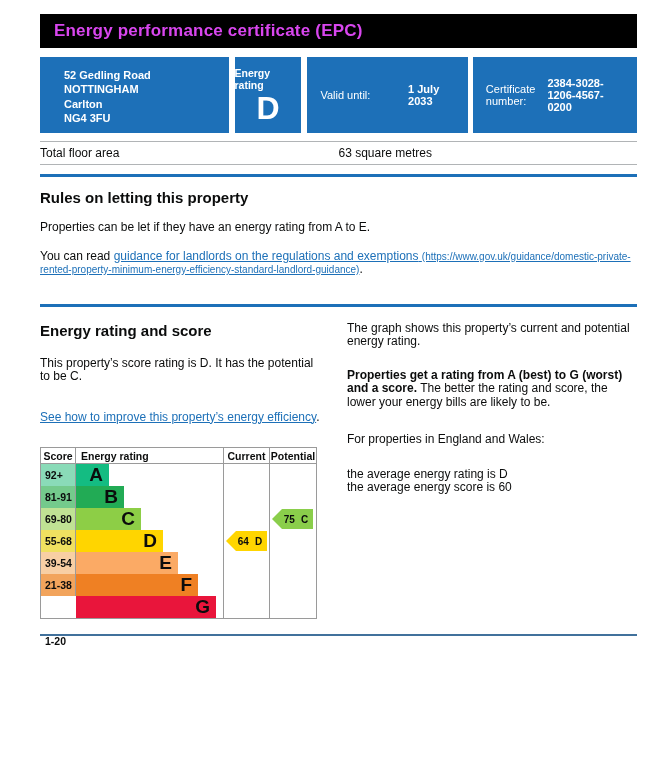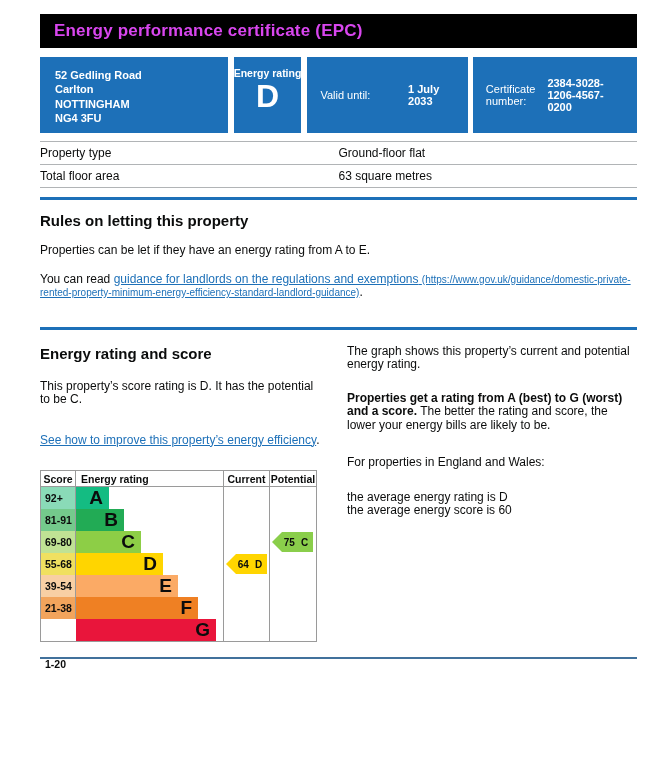--- a/index.html
+++ b/index.html
@@ -6,21 +6,21 @@
     font-family:"Liberation Sans",sans-serif;color:#0b0c0c;overflow:hidden;}
   .page{position:absolute;left:40px;top:14px;width:597px;}
 
   
   .title-bar{background:#000000;height:34px;display:flex;align-items:center;padding-left:14px;box-sizing:border-box;}
   .title-bar h1{color:#d946ef;font-size:17px;margin:0;font-weight:bold;letter-spacing:.2px;}
 
   
   .summary{display:flex;gap:6px;margin-top:9px;height:76px;}
   .bluebox{background:#1d70b8;color:#ffffff;box-sizing:border-box;}
-  .addr{width:214px;padding:11px 15px;font-size:11px;font-weight:bold;line-height:1.3;}
+  .addr{width:214px;padding:11px 24px;font-size:11px;font-weight:bold;line-height:1.3;}
   .ratingbox{width:79px;display:flex;flex-direction:column;align-items:center;padding-top:10px;}
   .ratingbox .rlbl{font-size:10.5px;font-weight:bold;}
   .ratingbox .rval{font-size:32px;font-weight:bold;line-height:1.1;}
   .stack{flex:1;display:flex;flex-direction:row;gap:5px;}
   .stack .bluebox{flex:1;display:flex;align-items:center;padding:0 13px;font-size:11px;}
   .stack .lbl{width:110px;}
   .stack .val{font-weight:bold;}
 
   
   .proptable{margin-top:8px;border-bottom:1px solid #b1b4b6;}
@@ -70,45 +70,41 @@
 
 <div class="page">
 
   <header class="title-bar">
     <h1>Energy performance certificate (EPC)</h1>
   </header>
 
   <div class="summary">
     <div class="bluebox addr">
       <div>52 Gedling Road</div>
+      <div>NOTTINGHAM</div>
       <div>Carlton</div>
-      <div>NOTTINGHAM</div>
       <div>NG4 3FU</div>
     </div>
     <div class="bluebox ratingbox">
       <div class="rlbl">Energy rating</div>
       <div class="rval">D</div>
     </div>
     <div class="stack">
       <div class="bluebox">
         <span class="lbl">Valid until:</span>
         <span class="val">1 July 2033</span>
       </div>
       <div class="bluebox">
         <span class="lbl">Certificate number:</span>
         <span class="val">2384-3028-1206-4567-0200</span>
       </div>
     </div>
   </div>
 
   <div class="proptable">
-    <div class="prow">
-      <span class="pl">Property type</span>
-      <span class="pv">Ground-floor flat</span>
-    </div>
     <div class="prow">
       <span class="pl">Total floor area</span>
       <span class="pv">63 square metres</span>
     </div>
   </div>
 
   <div class="divider"></div>
 
   <h2>Rules on letting this property</h2>
   <p>Properties can be let if they have an energy rating from A to E.</p>

